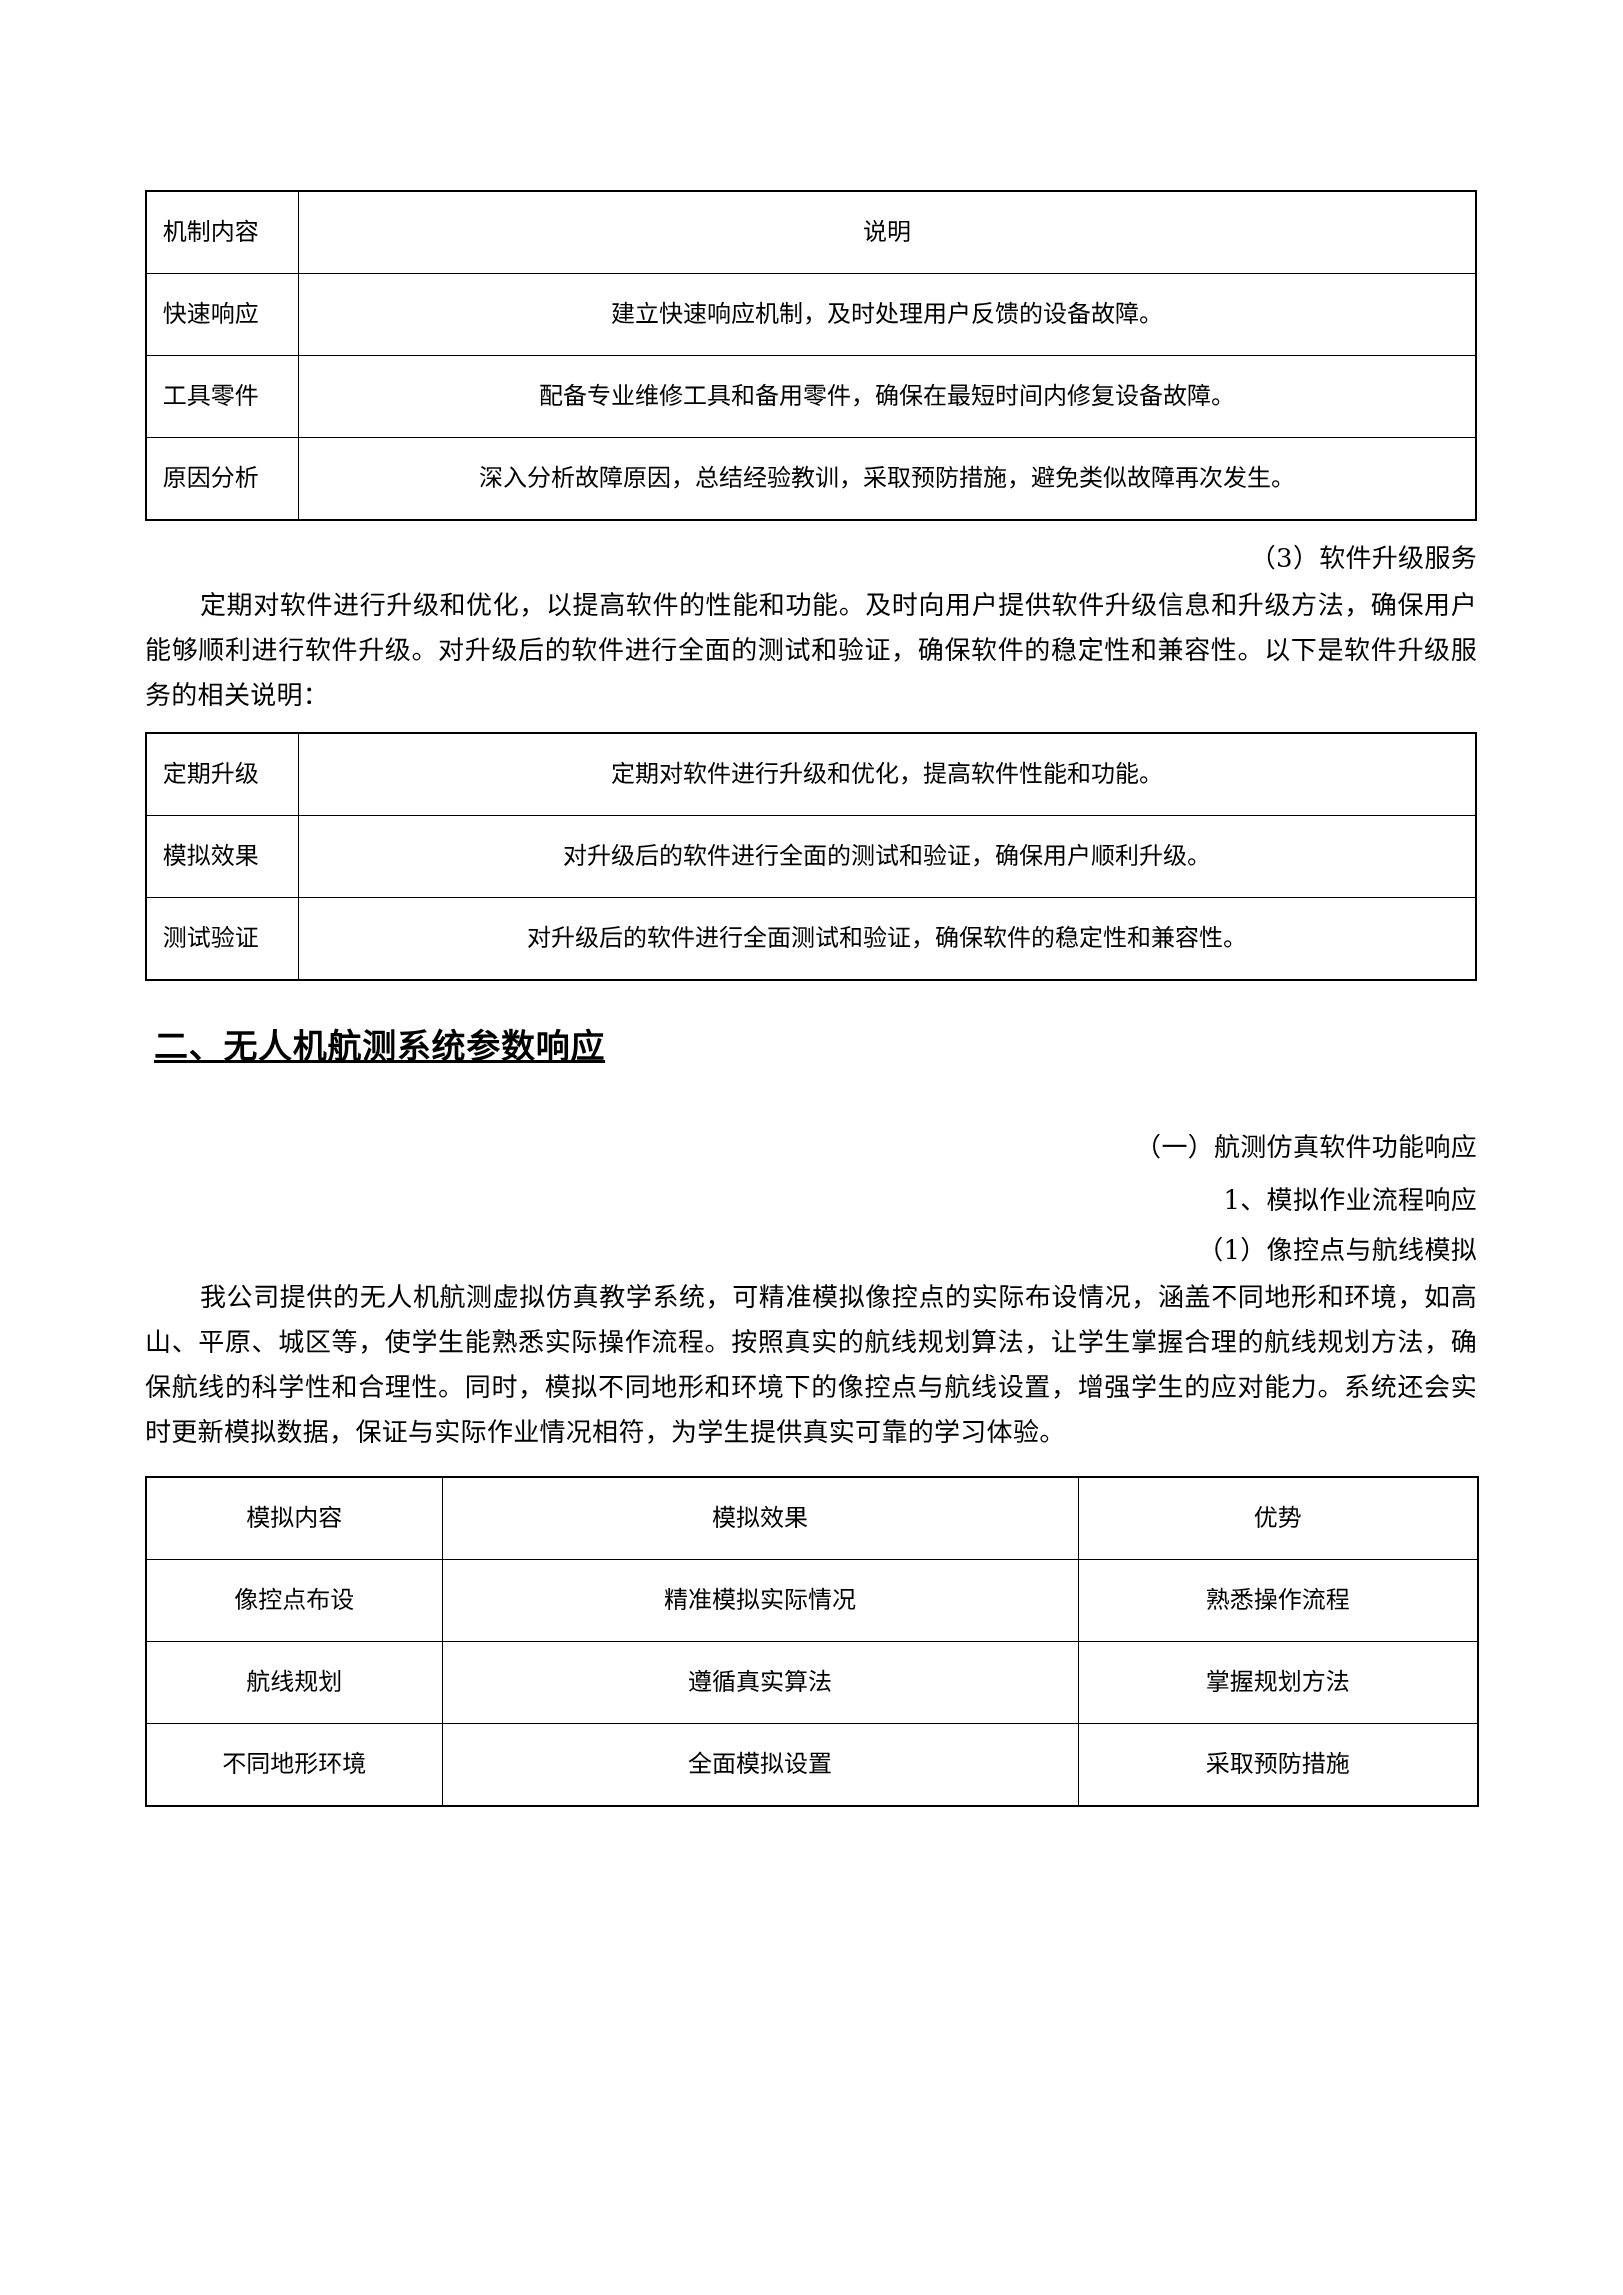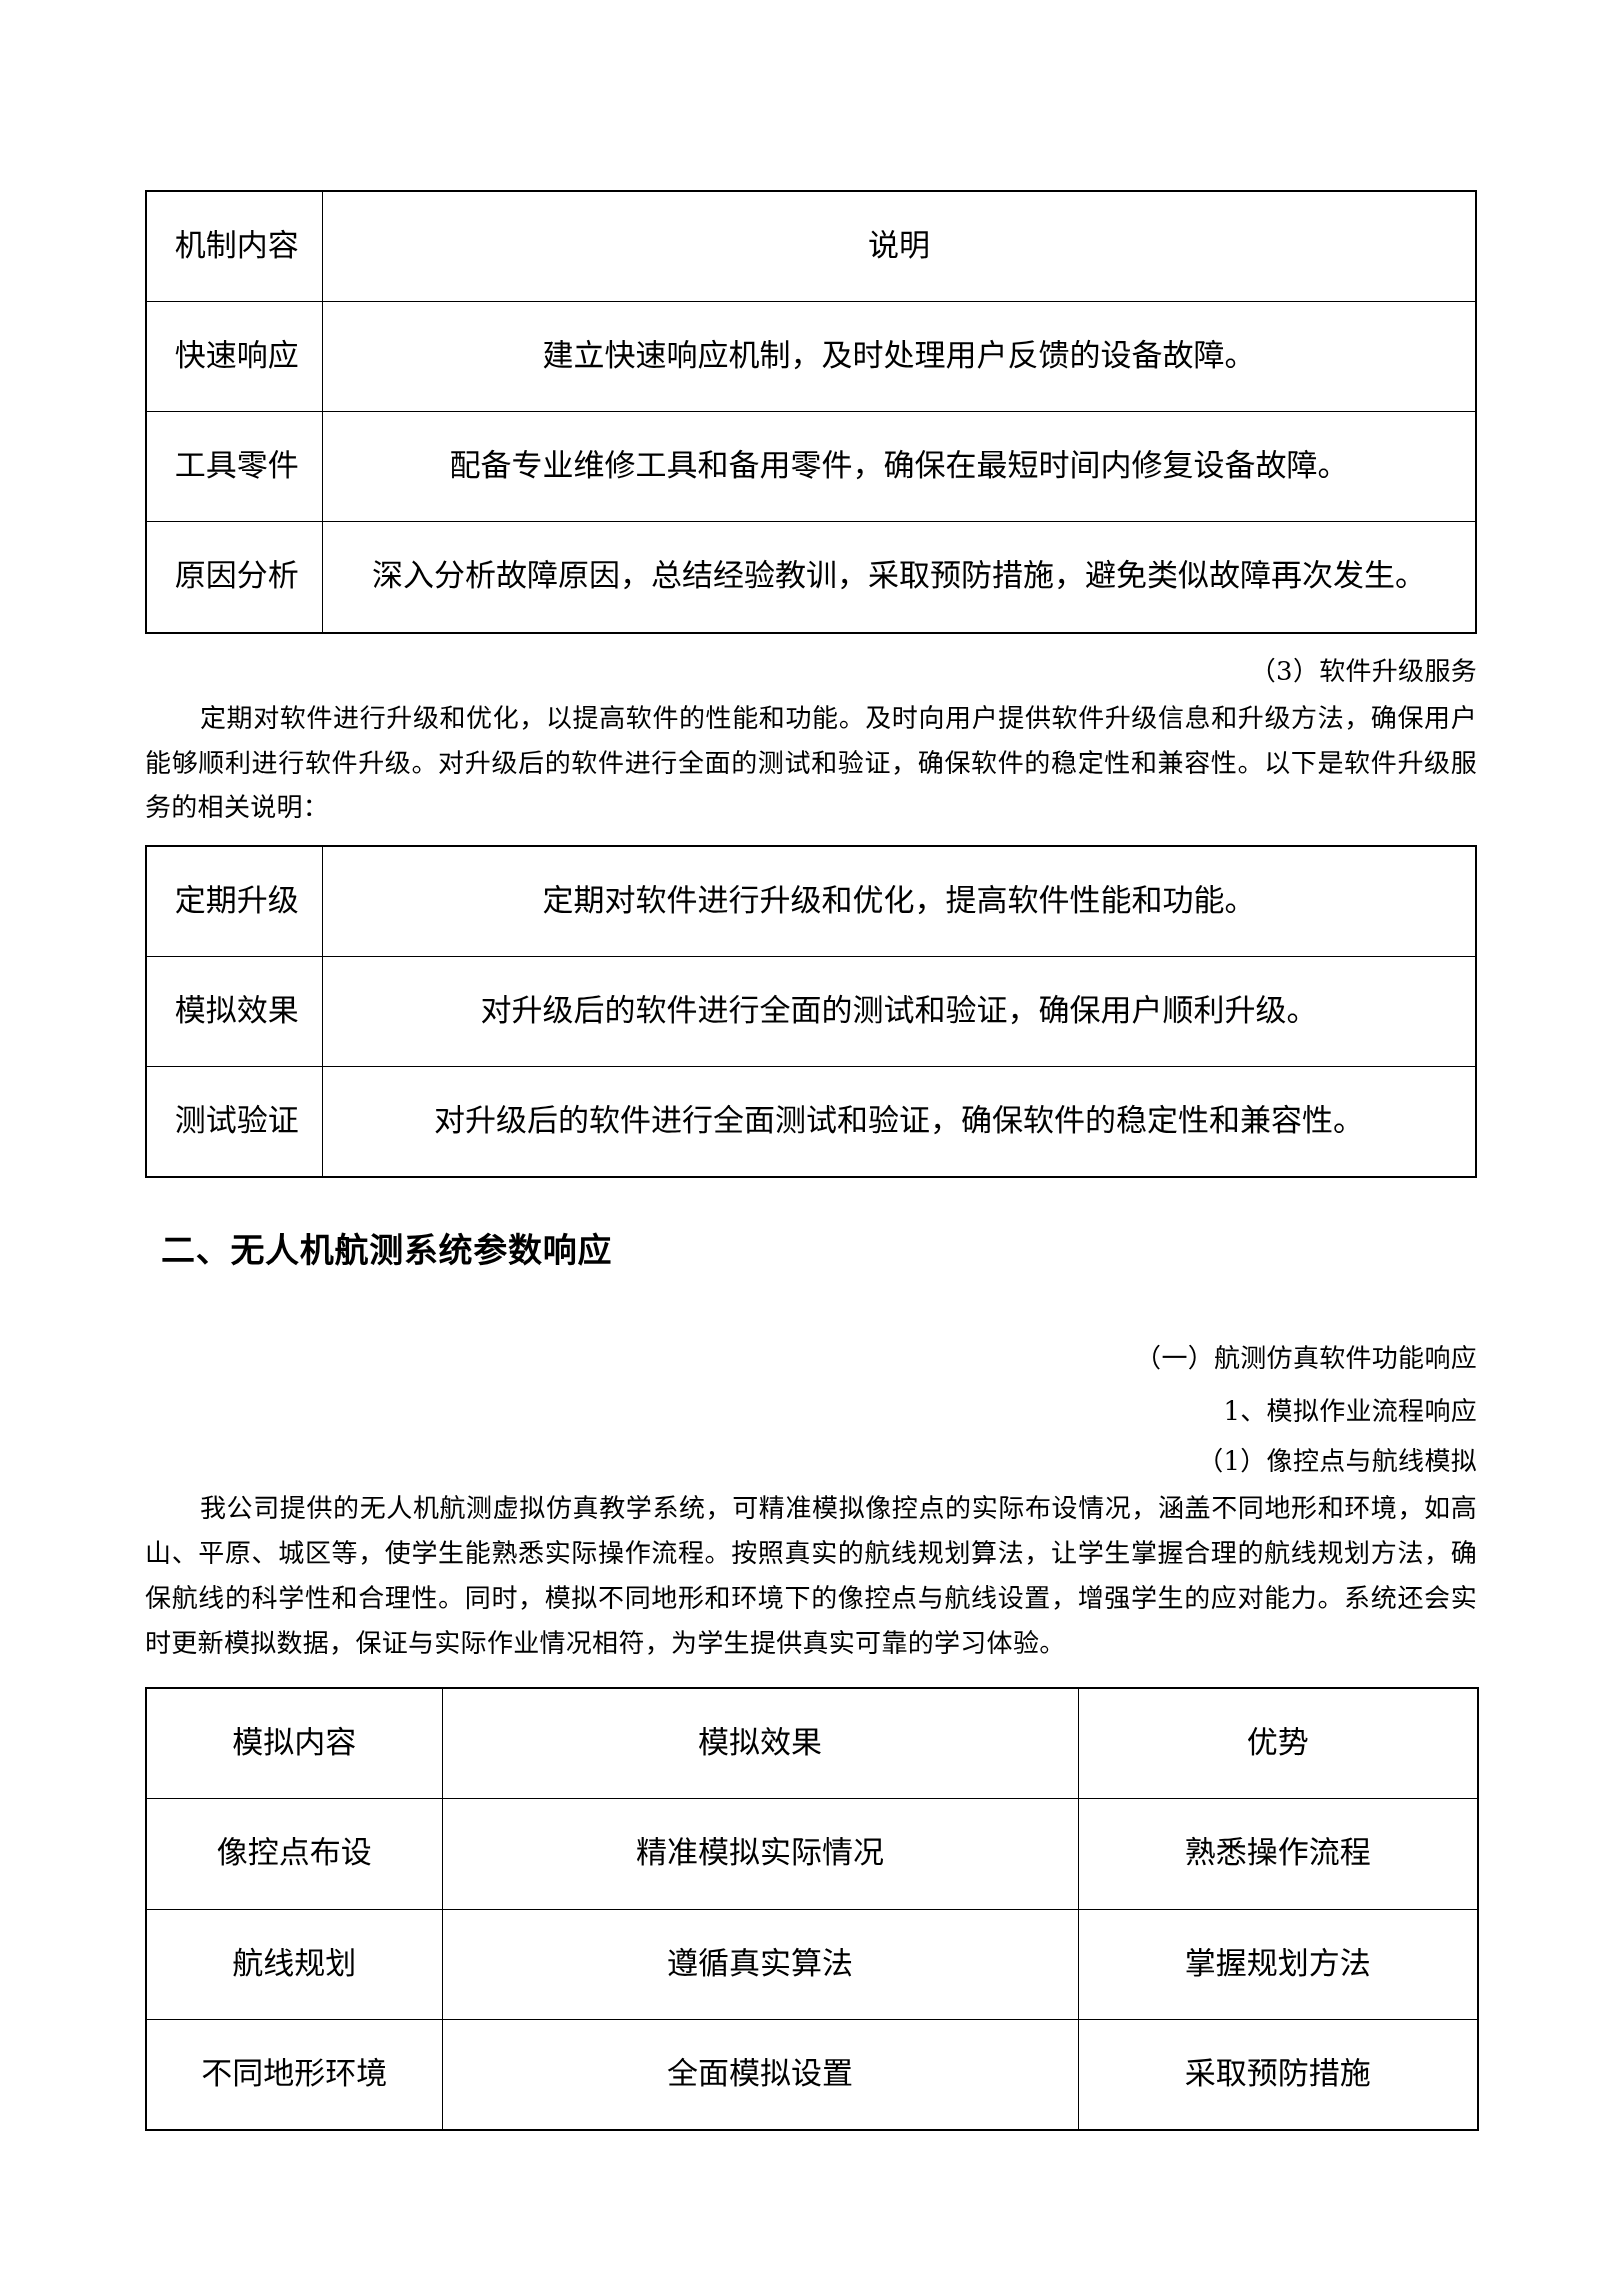--- a/index.html
+++ b/index.html
@@ -36,23 +36,23 @@
   
   table.doc-table {
     width: 1332px;
     border-collapse: collapse;
     table-layout: fixed;
     margin: 0;
     border: 2px solid #000000;
   }
   table.doc-table td {
     border: 1.3px solid #000000;
-    padding: 16px;
+    padding: 4px;
     vertical-align: middle;
-    font-size: 31px;
+    font-size: 24px;
     line-height: 1.35;
     font-family: "DejaVu Serif", "Liberation Serif", serif;
   }
   table.doc-table td .cell {
     padding: 17px 6.5px 18.3px 6.5px;
     display: block;
   }
 
   .t1-c1 { width: 143px; }
   .t1-c2 { width: auto; }
@@ -80,23 +80,24 @@
     line-height: 1.6;
     margin: 0;
     letter-spacing: 0.3px;
     text-align: right;
   }
 
   .h2 {
     font-size: 34px;
     font-weight: bold;
     line-height: 1.5;
-    margin: 16px;
+    margin: 9px;
     letter-spacing: 0.7px;
     font-family: "DejaVu Sans", "Liberation Sans", sans-serif;
+    text-decoration: underline;
   }
 
   .gap-6   { height: 3.9px; }
   .gap-12  { height: 7.9px; }
   .gap-18  { height: 11.8px; }
   .gap-22  { height: 14.4px; }
   .gap-26  { height: 17px; }
   .gap-34  { height: 22px; }
   .gap-48  { height: 31px; }
   .gap-70  { height: 46px; }

